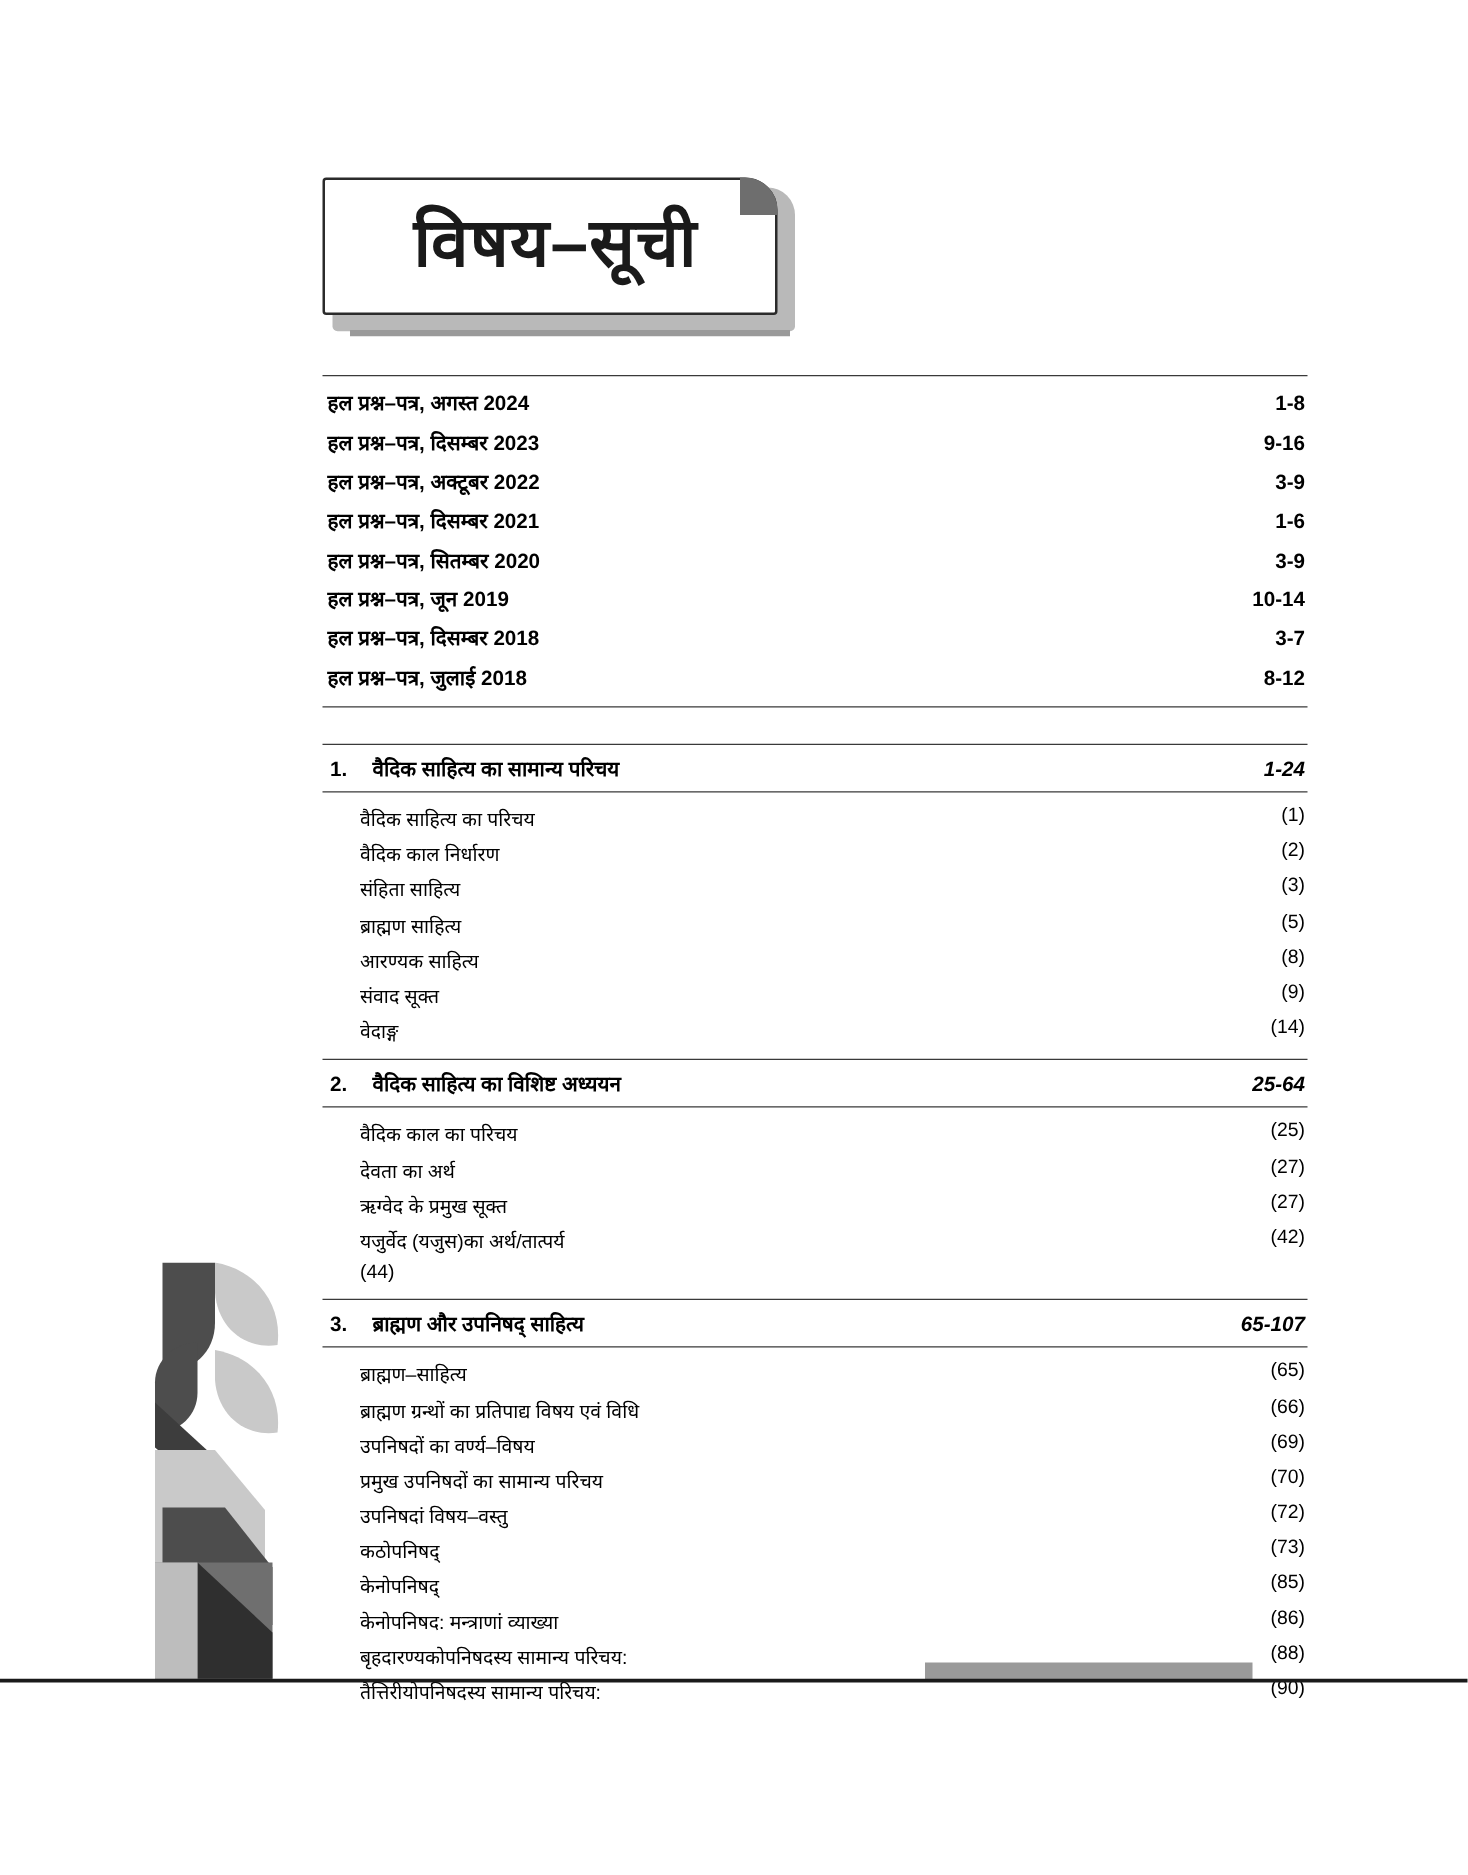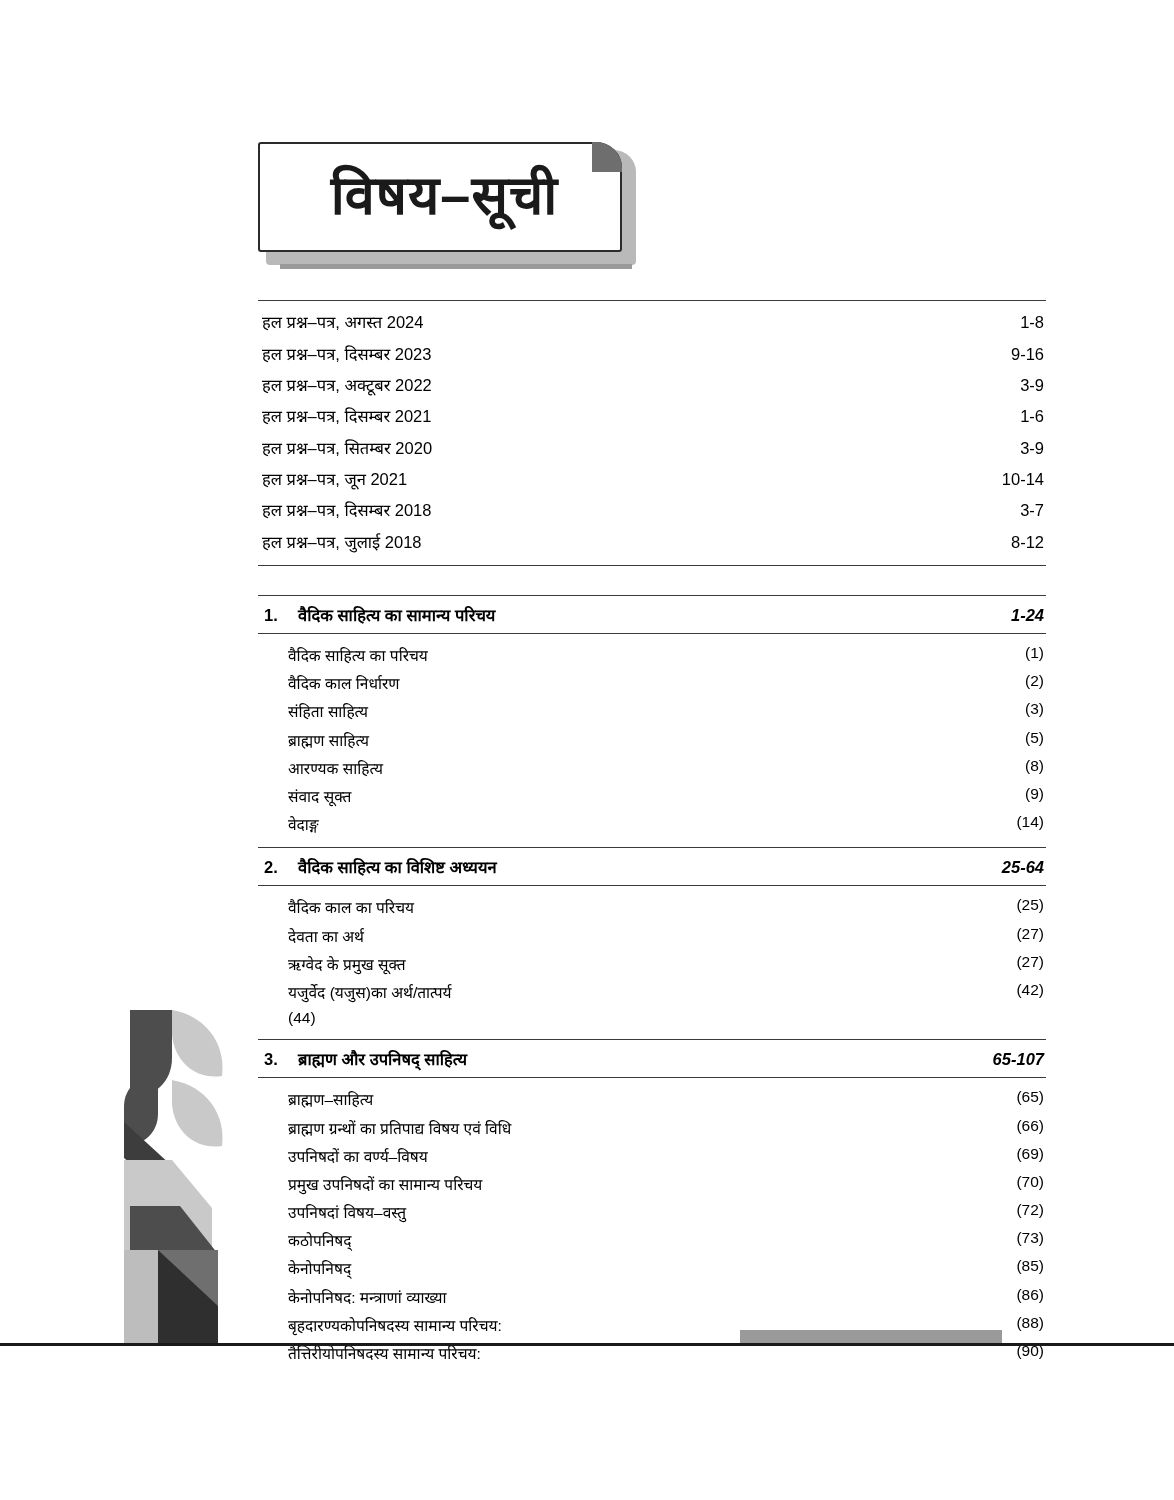--- a/index.html
+++ b/index.html
@@ -80,21 +80,21 @@
     position: absolute;
     left: 258px;
     top: 306px;
     width: 788px;
   }
   .paper-row {
     display: flex;
     justify-content: space-between;
     align-items: baseline;
     font-size: 16.5px;
-    font-weight: normal;
+    font-weight: bold;
     padding: 4.2px 2px 4.2px 4px;
   }
   .paper-row .p-title { white-space: nowrap; }
   .paper-row .p-pages { white-space: nowrap; }
   .papers-rule {
     position: absolute;
     left: 258px;
     width: 788px;
     height: 1px;
     background: #3a3a3a;
@@ -186,21 +186,21 @@
     </div>
     <div class="paper-row">
       <span class="p-title">हल प्रश्न–पत्र, दिसम्बर 2021</span>
       <span class="p-pages">1-6</span>
     </div>
     <div class="paper-row">
       <span class="p-title">हल प्रश्न–पत्र, सितम्बर 2020</span>
       <span class="p-pages">3-9</span>
     </div>
     <div class="paper-row">
-      <span class="p-title">हल प्रश्न–पत्र, जून 2021</span>
+      <span class="p-title">हल प्रश्न–पत्र, जून 2019</span>
       <span class="p-pages">10-14</span>
     </div>
     <div class="paper-row">
       <span class="p-title">हल प्रश्न–पत्र, दिसम्बर 2018</span>
       <span class="p-pages">3-7</span>
     </div>
     <div class="paper-row">
       <span class="p-title">हल प्रश्न–पत्र, जुलाई 2018</span>
       <span class="p-pages">8-12</span>
     </div>

